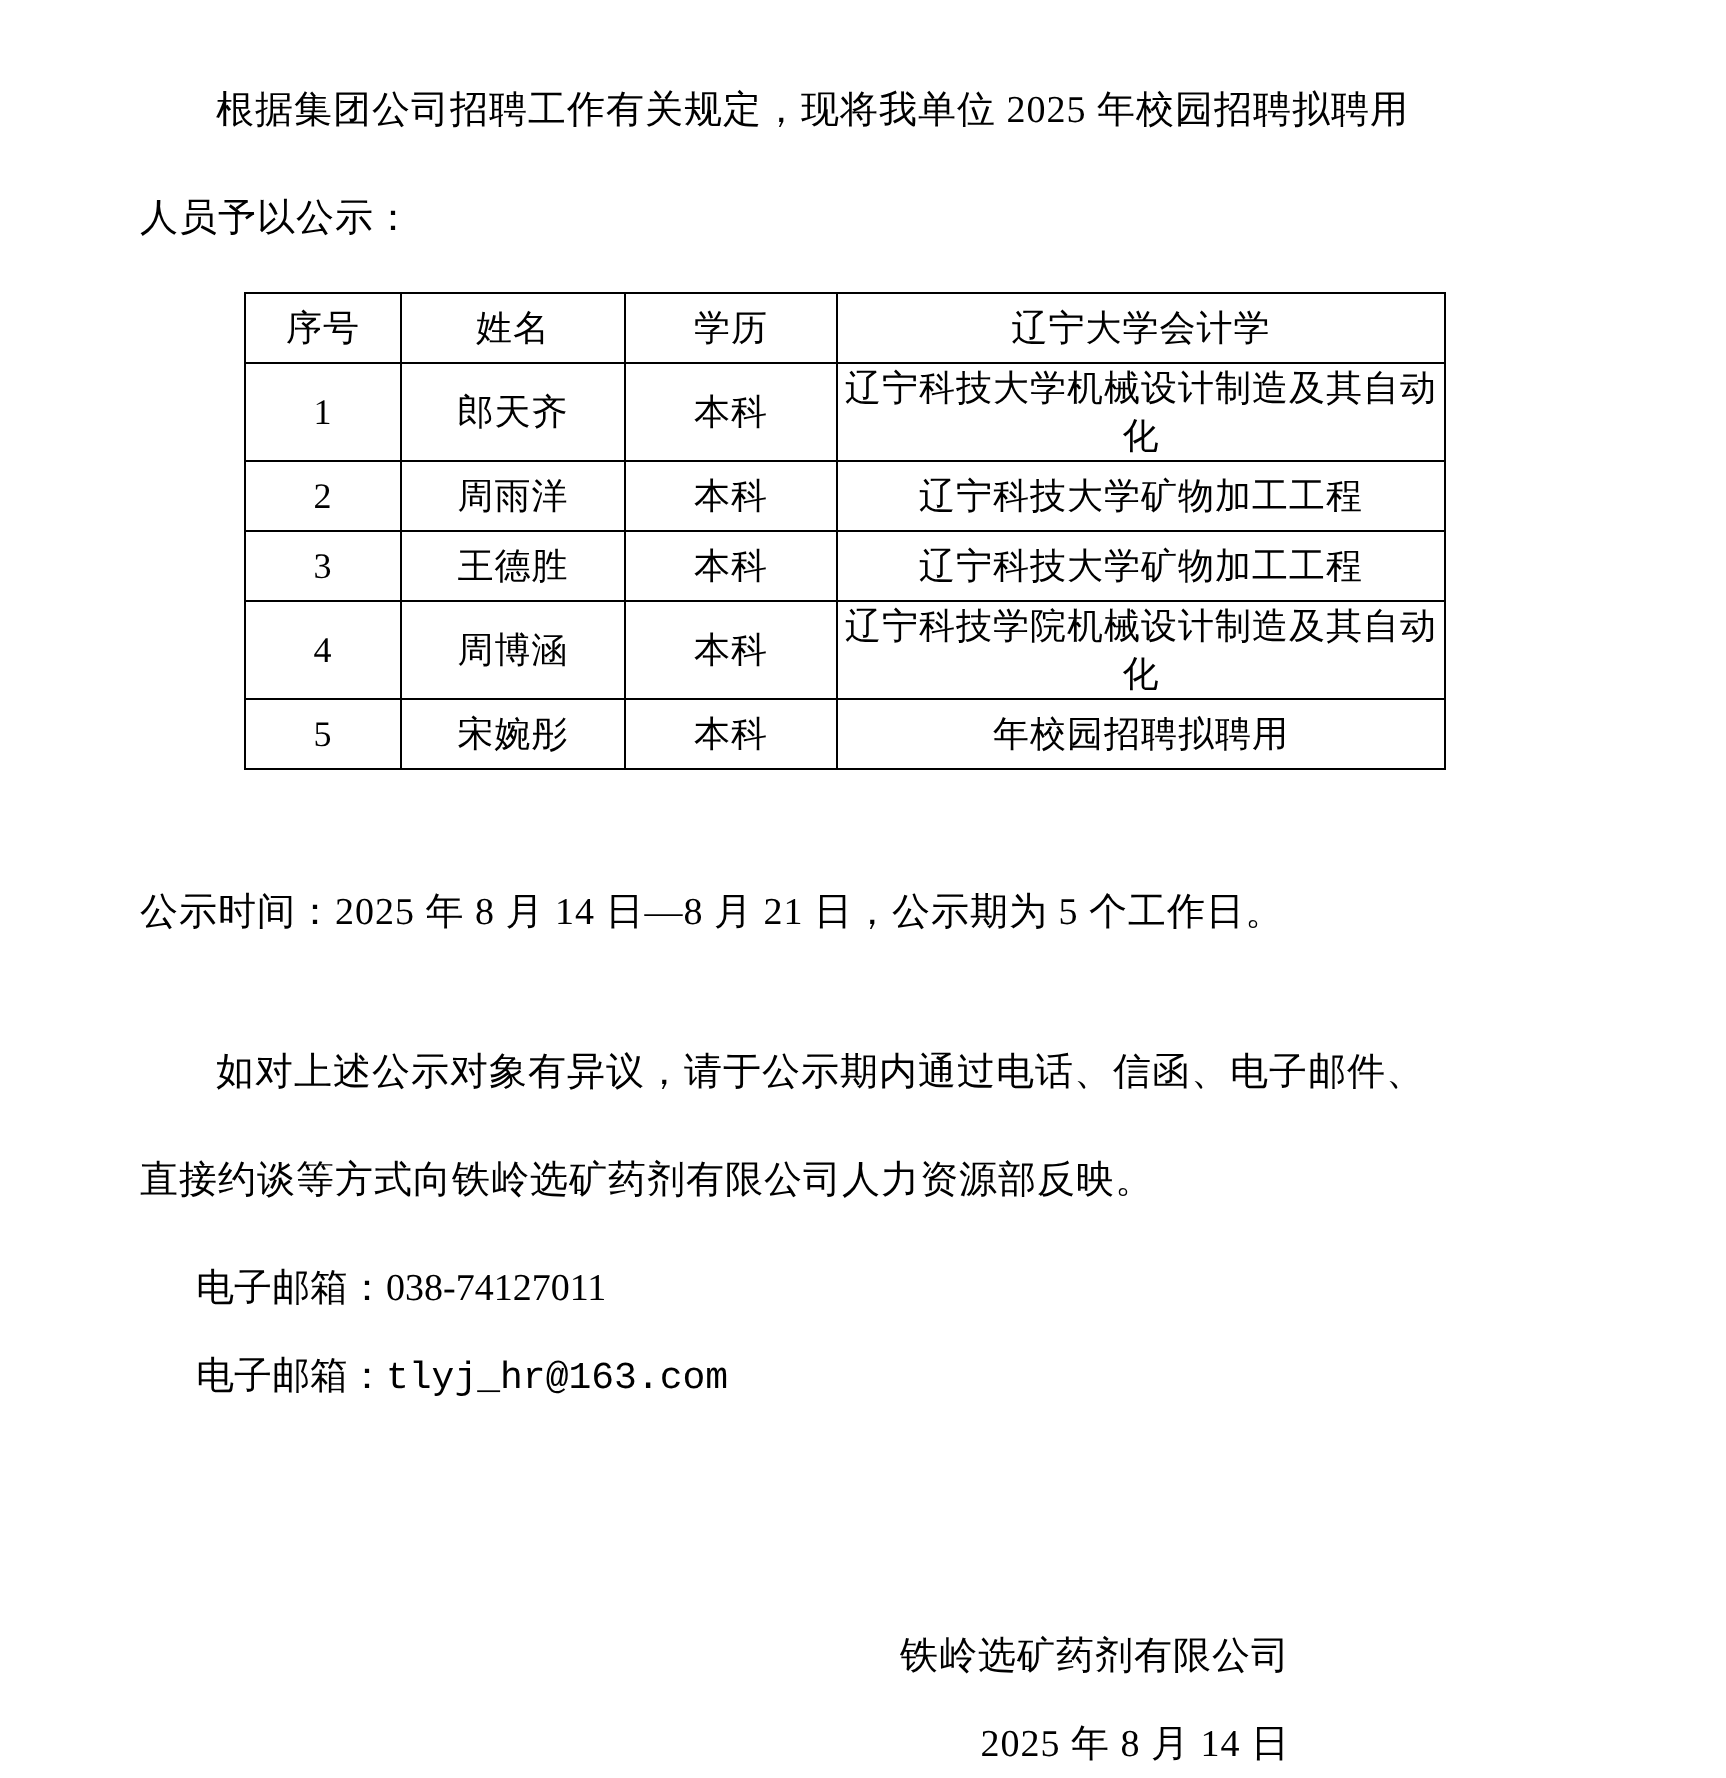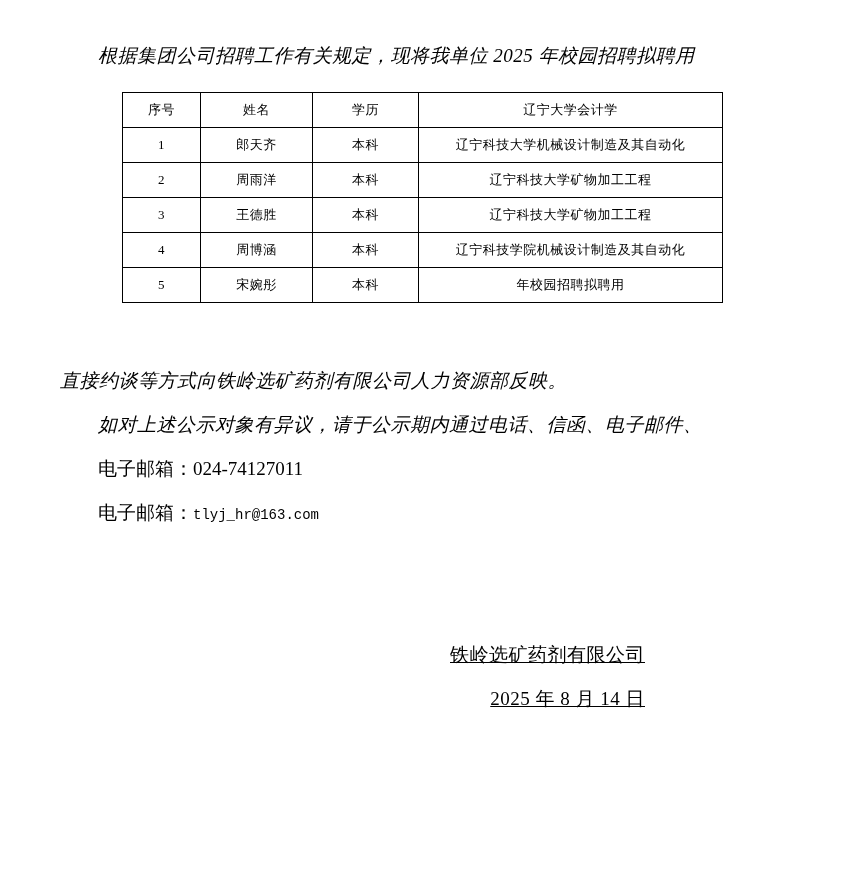--- a/index.html
+++ b/index.html
@@ -19,86 +19,85 @@
     position: relative;
     width: 863px;
     height: 889px;
     box-sizing: border-box;
     padding: 28px 60px 0 60px;
   }
   .para {
     font-size: 19px;
     line-height: 44px;
     letter-spacing: 0.5px;
-    margin: 0;
-    font-style: italic;
+    margin: 10px;
   }
   .indent {
     text-indent: 38px;
   }
   .intro {
     margin-top: 6px;
   }
   table.roster {
     border-collapse: collapse;
     margin: 14px 0 0 62px;
     width: 600px;
     table-layout: fixed;
   }
   table.roster th, table.roster td {
     border: 1px solid #000000;
     text-align: center;
-    font-size: 13px;
+    font-size: 18px;
     font-weight: normal;
     height: 34px;
     padding: 0 2px;
     letter-spacing: 0.5px;
   }
   table.roster col.c-no    { width: 78px; }
   table.roster col.c-name  { width: 112px; }
   table.roster col.c-edu   { width: 106px; }
   table.roster col.c-school{ width: 304px; }
   .spacer-after-table {
     height: 40px;
   }
   .line-gap {
     height: 16px;
   }
   .mono {
     font-family: "Liberation Mono", "DejaVu Sans Mono", monospace;
-    font-size: 14px;
+    font-size: 19px;
     letter-spacing: 0px;
   }
   .contact-line {
     font-size: 19px;
     line-height: 44px;
     text-indent: 38px;
   }
   .sign {
     margin-top: 96px;
     text-align: right;
     padding-right: 158px;
   }
   .sign div {
     font-size: 19px;
     line-height: 44px;
     letter-spacing: 0.5px;
-    text-decoration: underline;
   }
   .zip-spaces {
     display: inline-block;
     width: 36px;
   }
 </style>
 </head>
 <body>
 
 <div class="page">
 
   <p class="para indent intro">根据集团公司招聘工作有关规定，现将我单位 2025 年校园招聘拟聘用</p>
+  <p class="para">人员予以公示：</p>
 
   <table class="roster">
     <colgroup>
       <col class="c-no">
       <col class="c-name">
       <col class="c-edu">
       <col class="c-school">
     </colgroup>
     <thead>
       <tr>
@@ -137,28 +136,29 @@
         <td>5</td>
         <td>宋婉彤</td>
         <td>本科</td>
         <td>年校园招聘拟聘用</td>
       </tr>
     </tbody>
   </table>
 
   <div class="spacer-after-table"></div>
 
+  <p class="para">公示时间：2025 年 8 月 14 日—8 月 21 日，公示期为 5 个工作日。</p>
 
   <div class="line-gap"></div>
 
+  <p class="para indent">如对上述公示对象有异议，请于公示期内通过电话、信函、电子邮件、</p>
   <p class="para">直接约谈等方式向铁岭选矿药剂有限公司人力资源部反映。</p>
-  <p class="para indent">如对上述公示对象有异议，请于公示期内通过电话、信函、电子邮件、</p>
 
   <div class="contact-line">
-    <span>电子邮箱：</span><span>024-74127011</span>
+    <span>电子邮箱：</span><span>038-74127011</span>
   </div>
 
 
 
   <div class="contact-line">
     <span>电子邮箱：</span><span class="mono">tlyj_hr@163.com</span>
   </div>
 
   <div class="sign">
     <div>铁岭选矿药剂有限公司</div>

